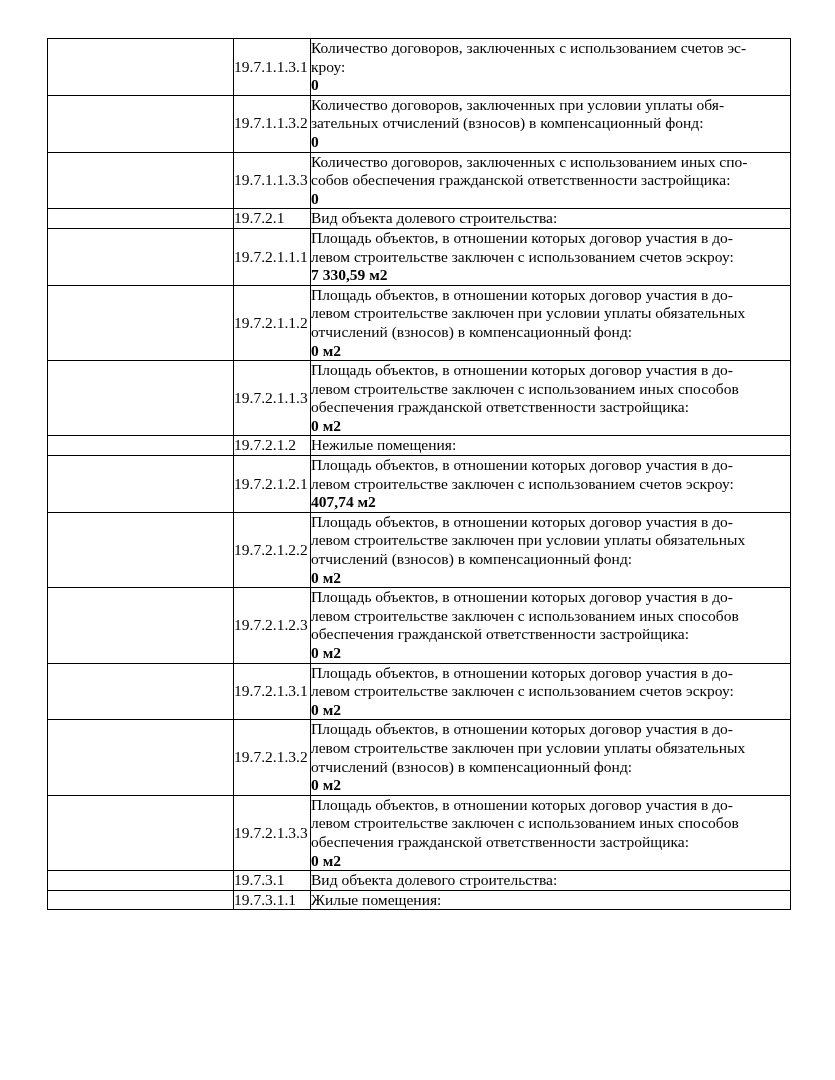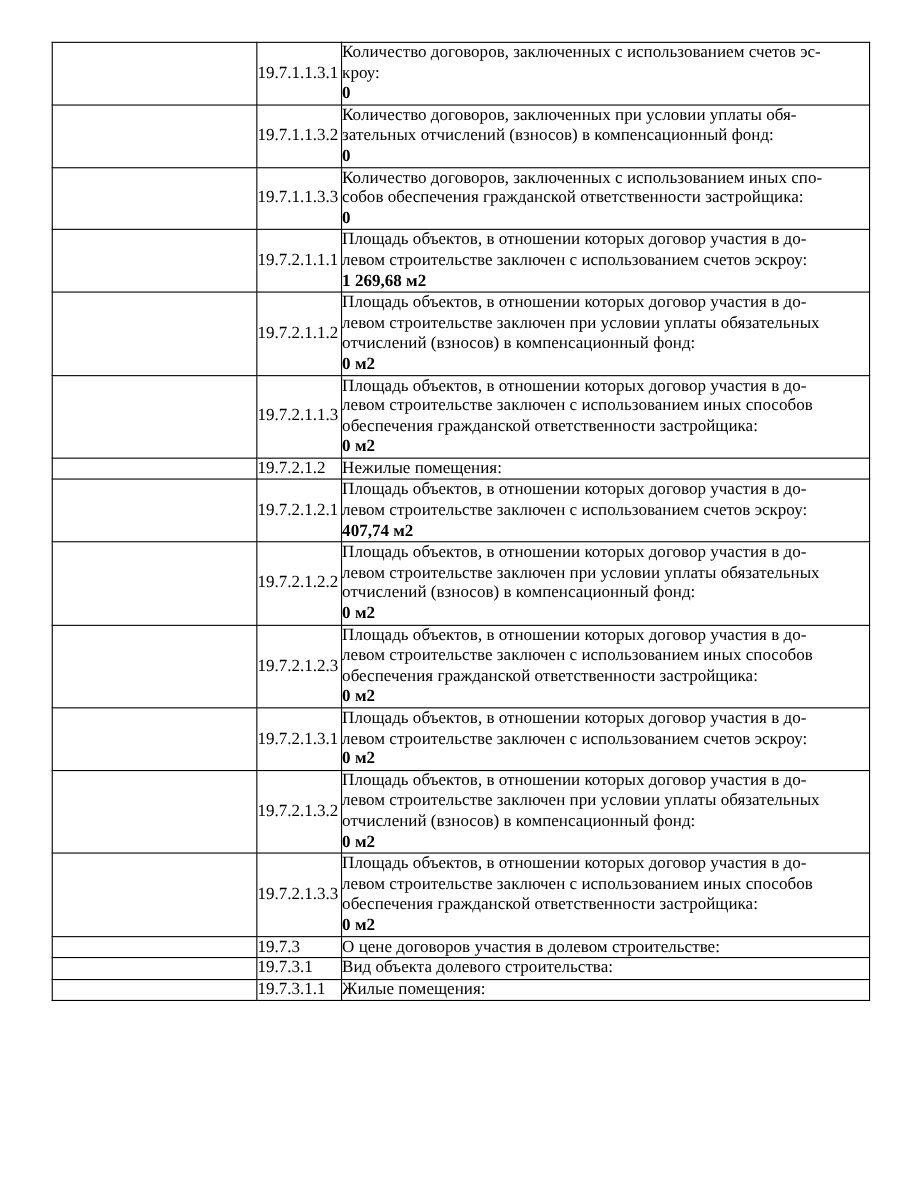--- a/index.html
+++ b/index.html
@@ -91,25 +91,32 @@
           <td class="c-empty"></td>
           <td class="c-num">19.7.1.1.3.3</td>
           <td class="c-text">
             <span class="cell-label">Количество договоров, заключенных с использованием иных спо-
 собов обеспечения гражданской ответственности застройщика:</span>
             <span class="cell-value">0</span>
           </td>
         </tr>
         <tr>
           <td class="c-empty"></td>
+          <td class="c-num">19.7.2.1</td>
+          <td class="c-text">
+            <span class="cell-label">Вид объекта долевого строительства:</span>
+          </td>
+        </tr>
+        <tr>
+          <td class="c-empty"></td>
           <td class="c-num">19.7.2.1.1.1</td>
           <td class="c-text">
             <span class="cell-label">Площадь объектов, в отношении которых договор участия в до-
 левом строительстве заключен с использованием счетов эскроу:</span>
-            <span class="cell-value">1 269,68 м2</span>
+            <span class="cell-value">7 330,59 м2</span>
           </td>
         </tr>
         <tr>
           <td class="c-empty"></td>
           <td class="c-num">19.7.2.1.1.2</td>
           <td class="c-text">
             <span class="cell-label">Площадь объектов, в отношении которых договор участия в до-
 левом строительстве заключен при условии уплаты обязательных
 отчислений (взносов) в компенсационный фонд:</span>
             <span class="cell-value">0 м2</span>
@@ -181,27 +188,20 @@
           </td>
         </tr>
         <tr>
           <td class="c-empty"></td>
           <td class="c-num">19.7.2.1.3.3</td>
           <td class="c-text">
             <span class="cell-label">Площадь объектов, в отношении которых договор участия в до-
 левом строительстве заключен с использованием иных способов
 обеспечения гражданской ответственности застройщика:</span>
             <span class="cell-value">0 м2</span>
-          </td>
-        </tr>
-        <tr>
-          <td class="c-empty"></td>
-          <td class="c-num">19.7.3</td>
-          <td class="c-text">
-            <span class="cell-label">О цене договоров участия в долевом строительстве:</span>
           </td>
         </tr>
         <tr>
           <td class="c-empty"></td>
           <td class="c-num">19.7.3.1</td>
           <td class="c-text">
             <span class="cell-label">Вид объекта долевого строительства:</span>
           </td>
         </tr>
         <tr>

